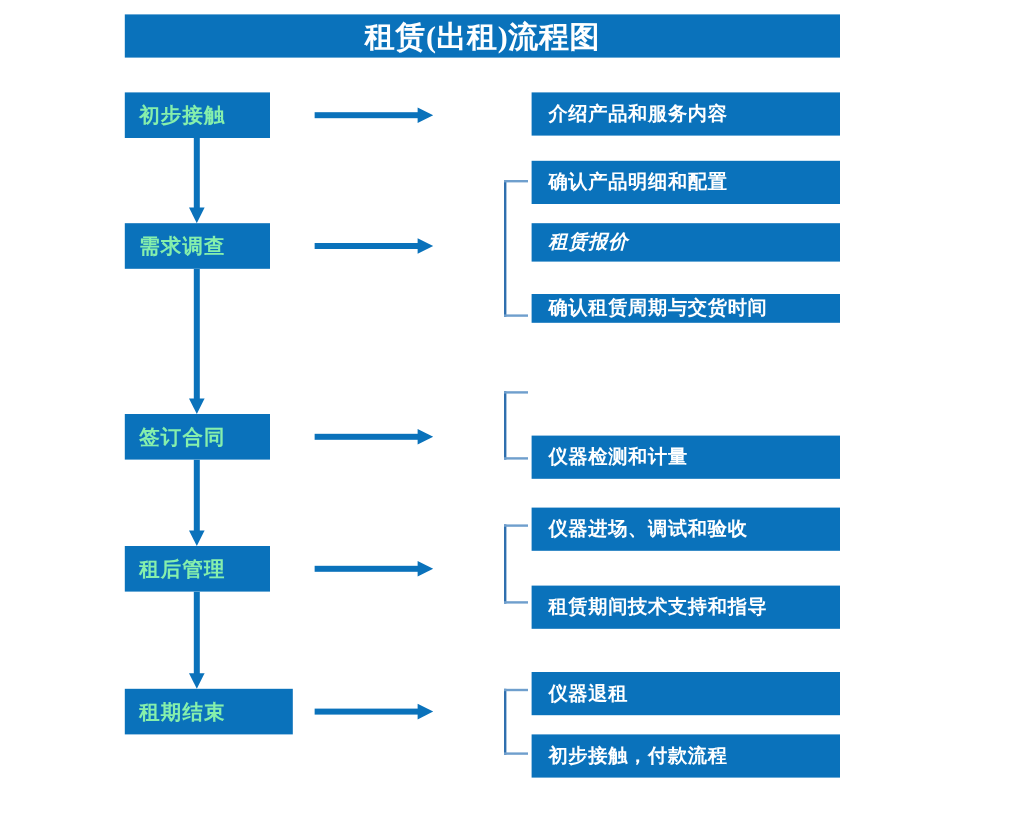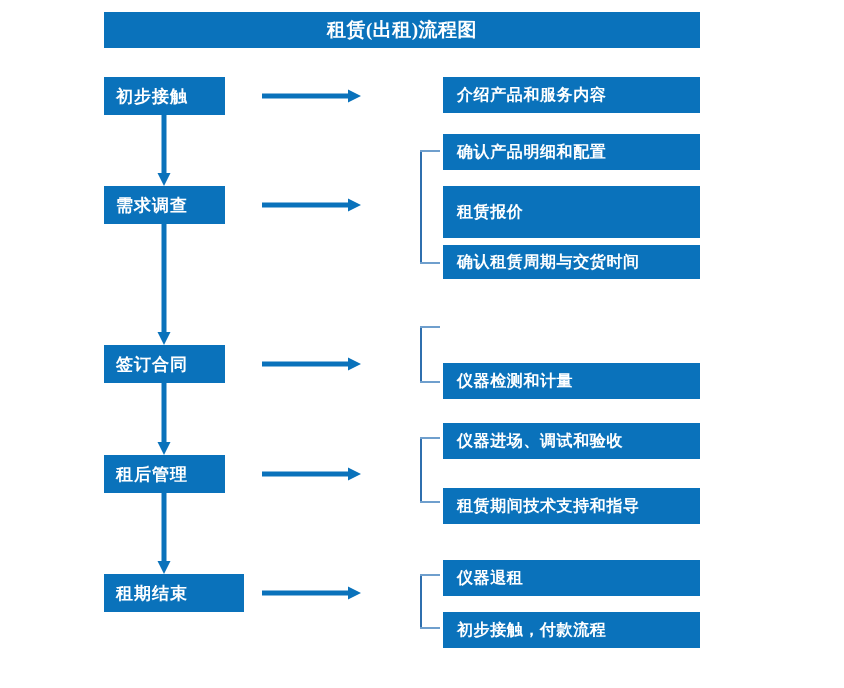--- a/index.html
+++ b/index.html
@@ -21,28 +21,28 @@
     position: absolute;
     left: 104px;
     top: 12px;
     width: 596px;
     height: 36px;
     background: #0a72bb;
     color: #ffffff;
     display: flex;
     align-items: center;
     justify-content: center;
-    font-size: 19px;
+    font-size: 25px;
     font-weight: bold;
     letter-spacing: 0.5px;
   }
   .stage-box {
     position: absolute;
     background: #0a72bb;
-    color: #ffffff;
+    color: #86efac;
     display: flex;
     align-items: center;
     font-size: 17px;
     font-weight: bold;
     padding-left: 12px;
     box-sizing: border-box;
     letter-spacing: 1px;
   }
   .task-box {
     position: absolute;
@@ -186,23 +186,23 @@
   <div class="bracket" style="left:420px; top:574px; width:20px; height:55px;">
     <span class="vline"></span>
     <span class="stub top"></span>
     <span class="stub bottom"></span>
   </div>
 
   <div class="task-box" style="left:443px; top:134px; width:257px; height:36px;">确认产品明细和配置</div>
 
   <div class="task-box" style="left:443px; top:77px; width:257px; height:36px;">介绍产品和服务内容</div>
 
-  <div class="task-box" style="left:443px; top:186px; width:257px; height:52px;">租赁报价</div>
-
-  <div class="task-box" style="left:443px; top:245px; width:257px; height:34px;">确认租赁周期与交货时间</div>
+  <div class="task-box" style="left:443px; top:186px; width:257px; height:32px;font-style:italic;">租赁报价</div>
+
+  <div class="task-box" style="left:443px; top:245px; width:257px; height:24px;">确认租赁周期与交货时间</div>
 
 
   <div class="task-box" style="left:443px; top:363px; width:257px; height:36px;">仪器检测和计量</div>
 
   <div class="task-box" style="left:443px; top:423px; width:257px; height:36px;">仪器进场、调试和验收</div>
 
   <div class="task-box" style="left:443px; top:488px; width:257px; height:36px;">租赁期间技术支持和指导</div>
 
   <div class="task-box" style="left:443px; top:560px; width:257px; height:36px;">仪器退租</div>
 

